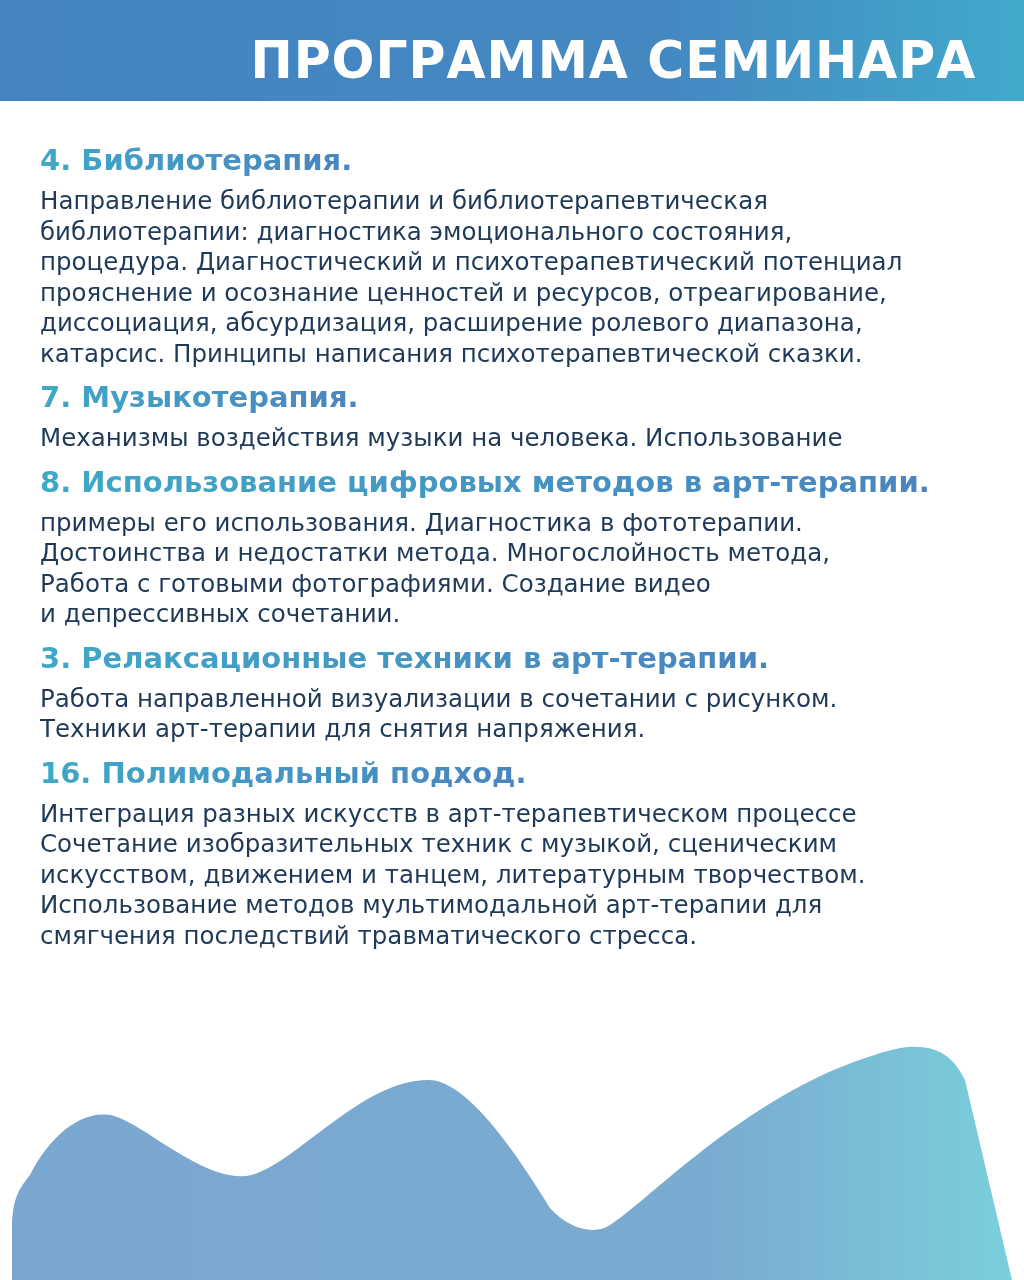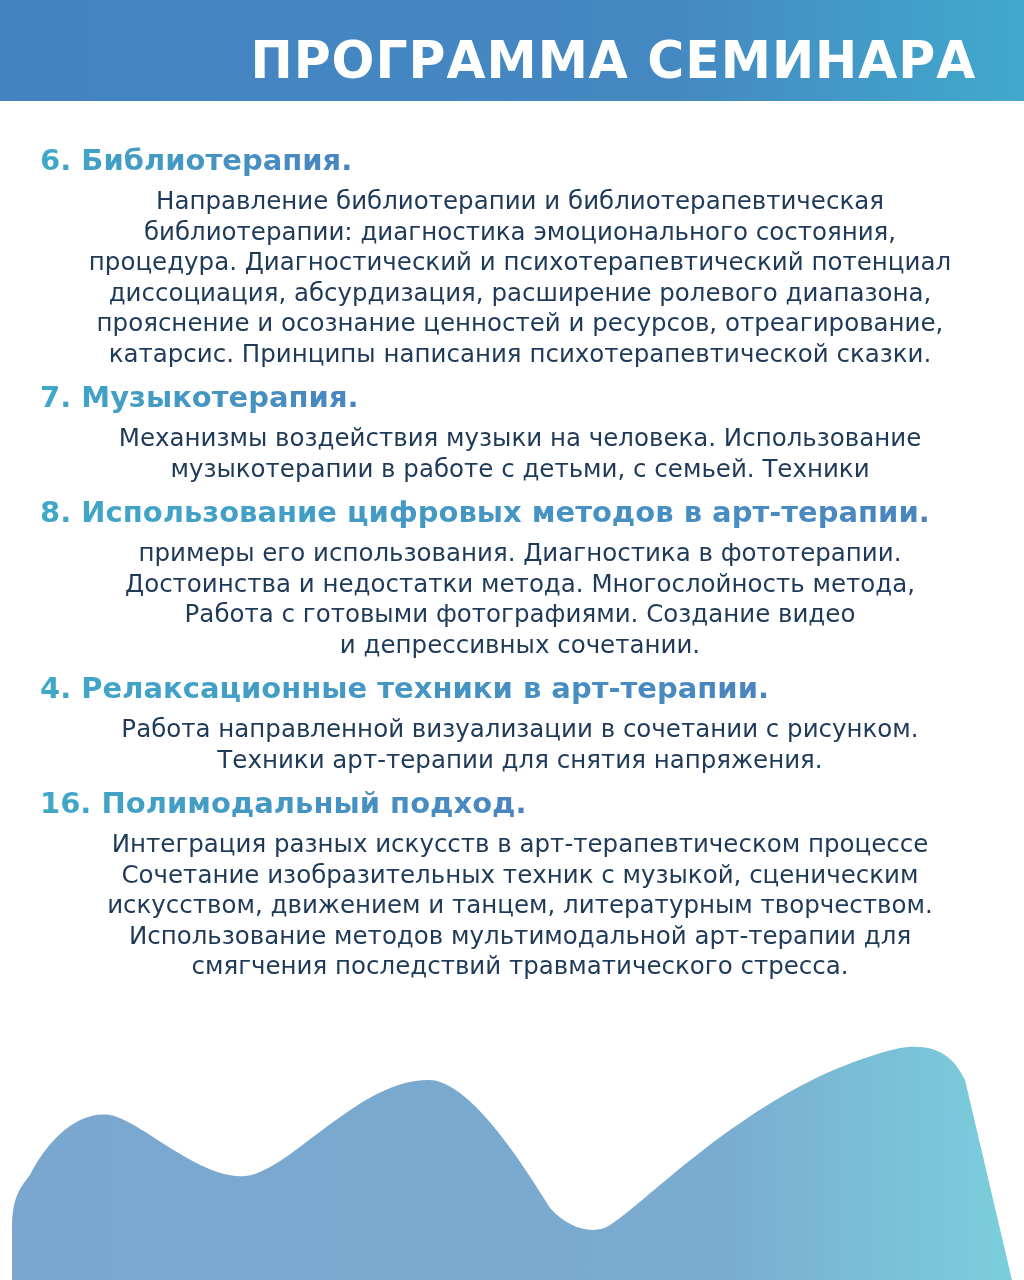--- a/index.html
+++ b/index.html
@@ -60,71 +60,69 @@
     .section-body {
       color: #1f3a58;
       font-family: "DejaVu Sans", sans-serif;
       font-size: 24.5px;
       line-height: 30.5px;
       margin: 0 0 8px 0;
     }
     .section-body .line {
       display: block;
       white-space: nowrap;
-      text-align: center;
     }
     .wave {
       position: absolute;
       left: 0;
       top: 1040px;
       width: 1024px;
       height: 240px;
     }
   </style>
 </head>
 <body>
 
 <div class="header-bar">
   <div class="header-title">ПРОГРАММА СЕМИНАРА</div>
 </div>
 
 <div class="content">
 
   <div class="section">
-    <div class="section-title">6. Библиотерапия.</div>
+    <div class="section-title">4. Библиотерапия.</div>
     <div class="section-body">
       <span class="line">Направление библиотерапии и библиотерапевтическая</span>
       <span class="line">библиотерапии: диагностика эмоционального состояния,</span>
       <span class="line">процедура.  Диагностический и психотерапевтический потенциал</span>
+      <span class="line">прояснение и осознание ценностей и ресурсов, отреагирование,</span>
       <span class="line">диссоциация, абсурдизация, расширение ролевого диапазона,</span>
-      <span class="line">прояснение и осознание ценностей и ресурсов, отреагирование,</span>
       <span class="line">катарсис. Принципы написания психотерапевтической сказки.</span>
     </div>
   </div>
 
   <div class="section">
     <div class="section-title">7. Музыкотерапия.</div>
     <div class="section-body">
       <span class="line">Механизмы воздействия музыки на человека. Использование</span>
-      <span class="line">музыкотерапии в работе с детьми, с семьей. Техники</span>
     </div>
   </div>
 
   <div class="section">
     <div class="section-title">8. Использование цифровых методов в арт-терапии.</div>
     <div class="section-body">
       <span class="line">примеры его использования. Диагностика в фототерапии.</span>
       <span class="line">Достоинства и недостатки метода. Многослойность метода,</span>
       <span class="line">Работа с готовыми фотографиями. Создание видео</span>
       <span class="line">и депрессивных сочетании.</span>
     </div>
   </div>
 
   <div class="section">
-    <div class="section-title">4. Релаксационные техники в арт-терапии.</div>
+    <div class="section-title">3. Релаксационные техники в арт-терапии.</div>
     <div class="section-body">
       <span class="line">Работа направленной визуализации в сочетании с рисунком.</span>
       <span class="line">Техники арт-терапии для снятия напряжения.</span>
     </div>
   </div>
 
   <div class="section">
     <div class="section-title">16. Полимодальный подход.</div>
     <div class="section-body">
       <span class="line">Интеграция разных искусств в арт-терапевтическом процессе</span>

